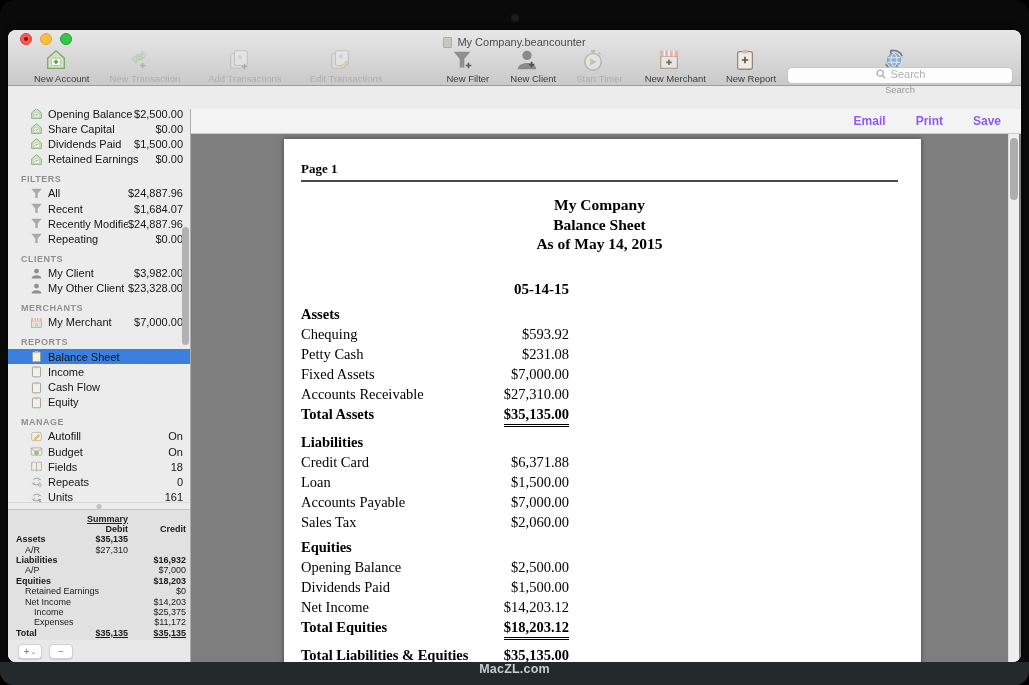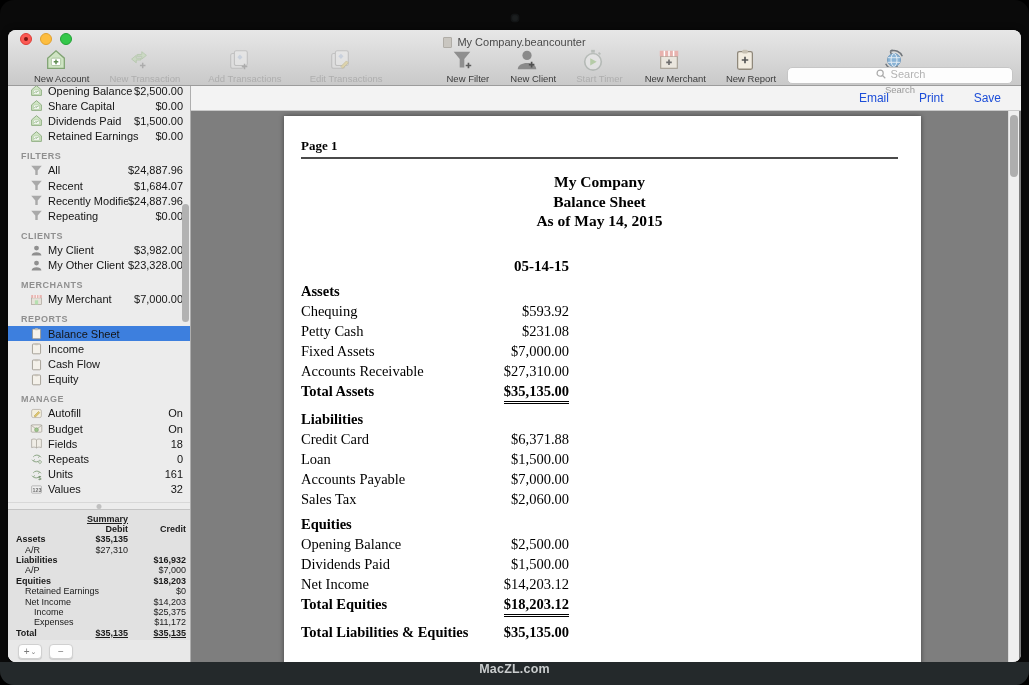--- a/index.html
+++ b/index.html
@@ -6,21 +6,21 @@
   html,body { width:1029px; height:685px; }
   body { font-family:"Liberation Sans", sans-serif; background:#000; position:relative; overflow:hidden; }
 
   
   .bezel { position:absolute; inset:0; background:#0a0a0a; border-radius:14px; }
   .camera-dot { position:absolute; top:14px; left:50%; transform:translateX(-50%); width:8px; height:8px; border-radius:50%; background:#1c1f20; box-shadow:inset 0 0 2px #000, 0 0 1px #2e3335; }
   .watermark-bar { position:absolute; left:0; right:0; bottom:0; height:23px; background:#24292b; border-radius:0 0 14px 14px; display:flex; align-items:flex-start; justify-content:center; }
   .watermark { color:#c9cccd; font-size:12.5px; font-weight:bold; letter-spacing:.2px; }
 
   
-  .window { position:absolute; left:8px; top:30px; width:1013px; height:632px; background:#ececec; border-radius:8px; overflow:hidden; box-shadow:0 0 6px rgba(0,0,0,.6); display:flex; flex-direction:column; }
+  .window { position:absolute; left:8px; top:30px; width:1013px; height:632px; background:#ececec; border-radius:8px; overflow:hidden; box-shadow:0 0 6px rgba(0,0,0,.6); display:flex; flex-direction:column;gap:23px; }
 
   
   .win-header { height:56px; background:linear-gradient(#e7e7e7,#c9c9c9); border-bottom:1px solid #9c9c9c; position:relative; flex:0 0 auto; }
   .titlebar { height:18px; position:relative; display:flex; align-items:center; }
   .traffic { position:absolute; left:12px; top:3px; display:flex; gap:8px; }
   .tl { width:12px; height:12px; border-radius:50%; position:relative; }
   .tl.red { background:#fc5a54; border:1px solid #dd3d36; }
   .tl.red::after { content:""; position:absolute; left:3px; top:3px; width:4px; height:4px; border-radius:50%; background:#7e1612; }
   .tl.yellow { background:#fdbd3f; border:1px solid #e0a02f; }
   .tl.green { background:#34c84a; border:1px solid #23a037; }
@@ -70,21 +70,21 @@
   .sum-head { font-weight:bold; }
 
   
   .sb-footer { flex:0 0 auto; height:22px; display:flex; align-items:center; gap:7px; padding-left:10px; background:#e8e8e8; }
   .ft-btn { height:15px; min-width:24px; background:#fefefe; border:1px solid #d0d0d0; border-radius:4px; box-shadow:0 1px 1px rgba(0,0,0,.12); font-size:10px; color:#7a7a7a; display:flex; align-items:center; justify-content:center; gap:1px; cursor:default; font-family:"Liberation Sans",sans-serif; }
   .ft-chev { font-size:7px; margin-top:1px; }
 
   
   .main { flex:1; display:flex; flex-direction:column; min-width:0; }
   .actionbar { height:25px; background:#f3f3f3; border-bottom:1px solid #c9c9c9; display:flex; align-items:center; justify-content:flex-end; gap:30px; padding-right:20px; flex:0 0 auto; }
-  .ab-btn { font-size:12px; font-weight:normal; color:#1d4ed8; cursor:default; }
+  .ab-btn { font-size:12px; font-weight:bold; color:#8b5cf6; cursor:default; }
 
   .viewer { flex:1; background:#7e7e7e; position:relative; overflow:hidden; }
   .page { position:absolute; left:93px; top:5px; width:637px; bottom:-40px; background:#fff; box-shadow:0 0 5px rgba(0,0,0,.45); font-family:"Liberation Serif", serif; color:#000; }
   .page-inner { padding:22px 23px 0 17px; }
   .page-num { text-align:left; font-weight:bold; font-size:13px; }
   .page-rule { border-bottom:2px solid #4a4a4a; margin-top:3px; }
   .doc-heading { text-align:center; font-weight:bold; font-size:15.5px; line-height:19.5px; margin-top:13px; }
   .doc-body { width:268px; }
   .doc-date { text-align:right; font-weight:bold; font-size:15px; margin-top:25px; line-height:20px; }
   .doc-section { margin-top:5px; }

